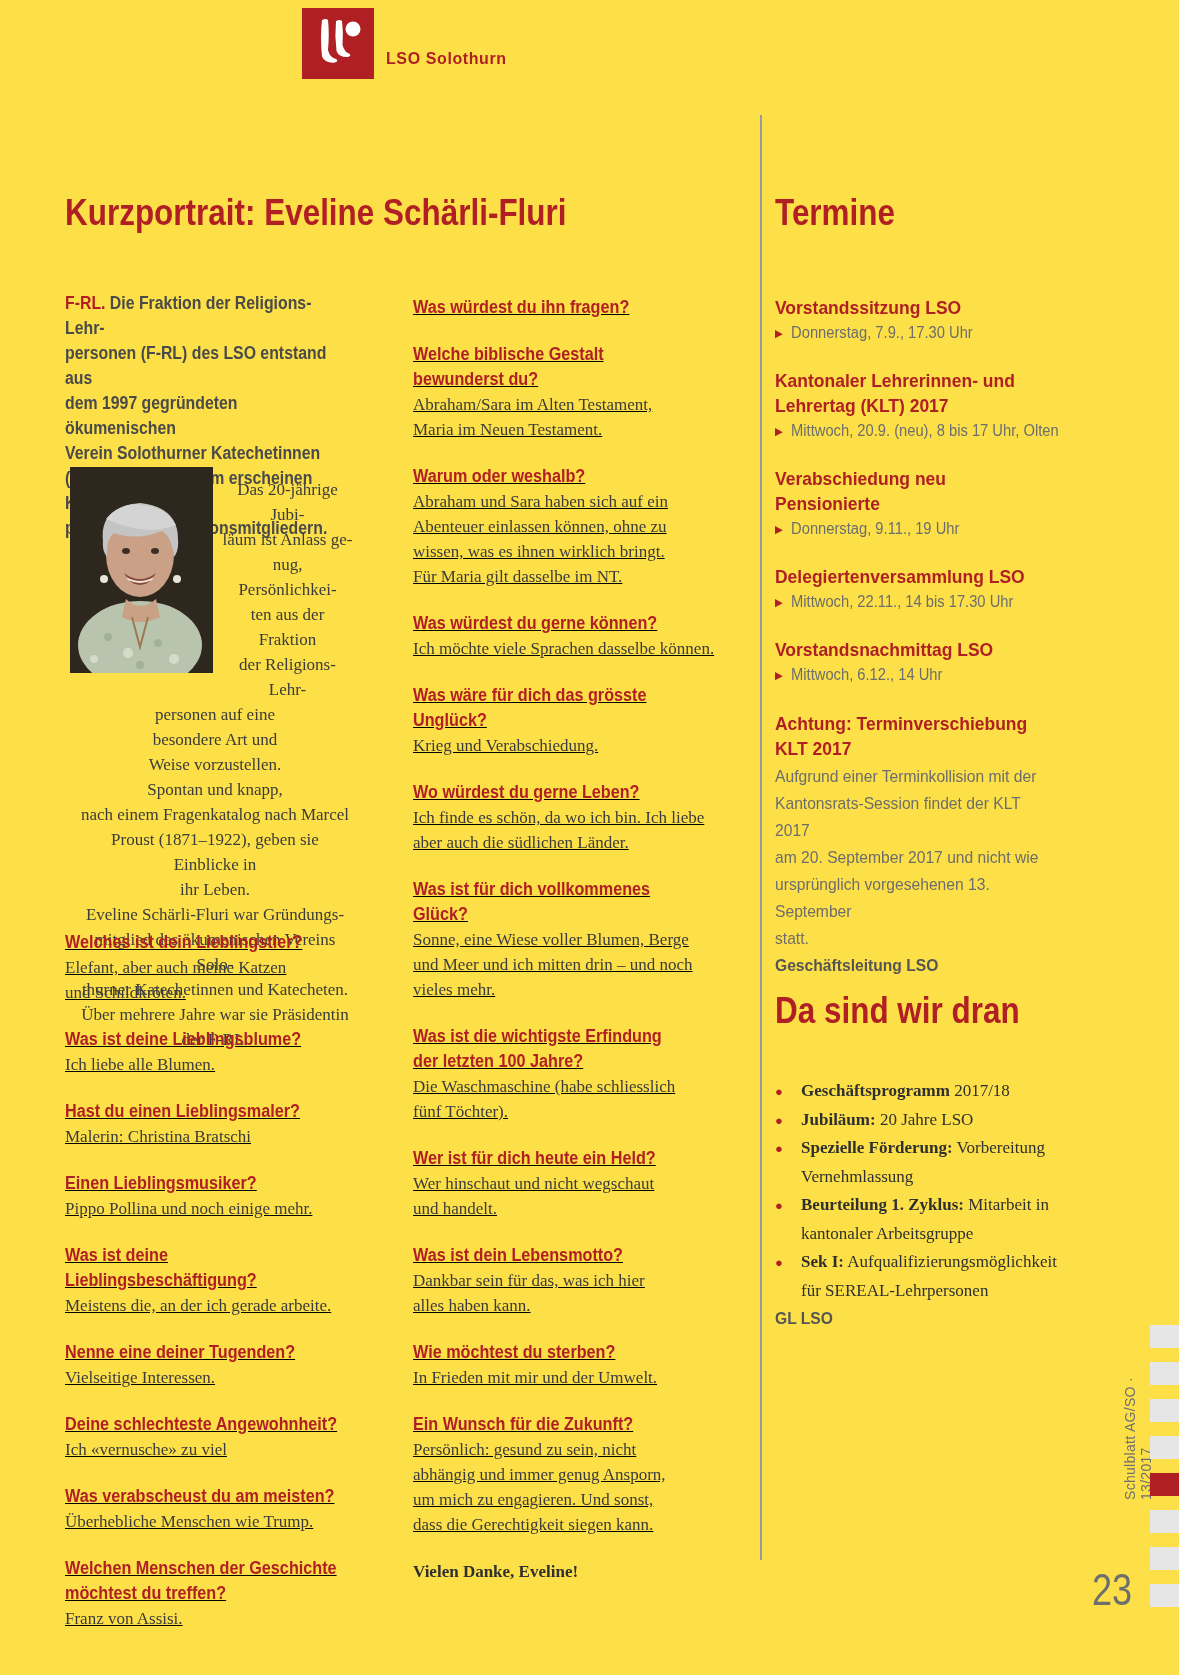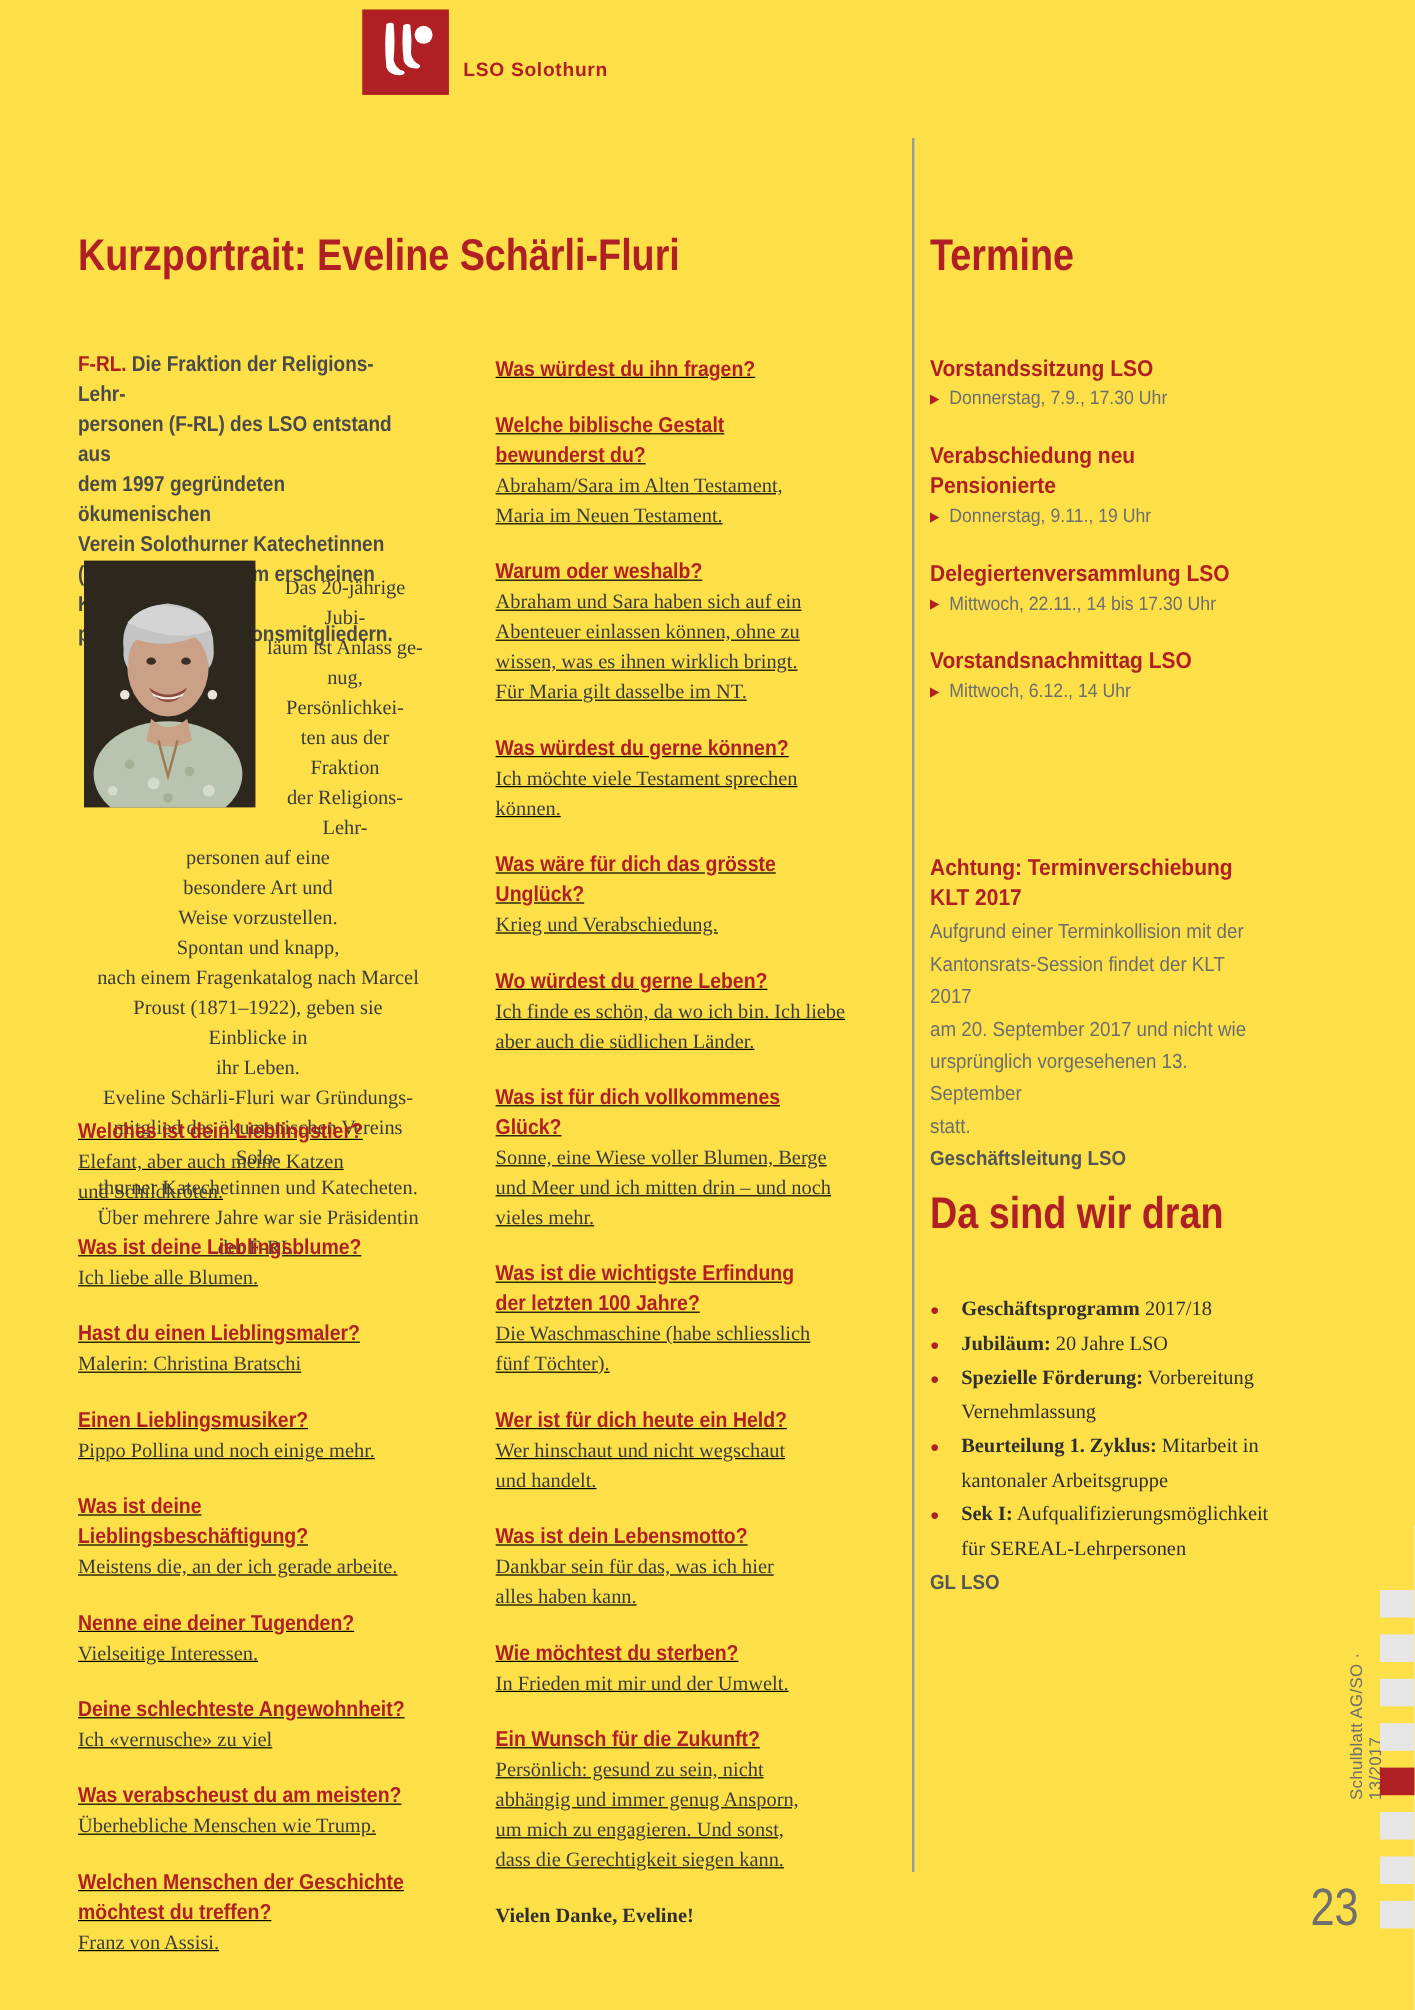--- a/index.html
+++ b/index.html
@@ -213,21 +213,21 @@
   <div class="qa-item">
     <div class="q">Warum oder weshalb?</div>
     <div class="a">Abraham und Sara haben sich auf ein
 Abenteuer einlassen können, ohne zu
 wissen, was es ihnen wirklich bringt.
 Für Maria gilt dasselbe im NT.</div>
   </div>
 
   <div class="qa-item">
     <div class="q">Was würdest du gerne können?</div>
-    <div class="a">Ich möchte viele Testament sprechen können.</div>
+    <div class="a">Ich möchte viele Sprachen dasselbe können.</div>
   </div>
 
   <div class="qa-item">
     <div class="q">Was wäre für dich das grösste Unglück?</div>
     <div class="a">Krieg und Verabschiedung.</div>
   </div>
 
   <div class="qa-item">
     <div class="q">Wo würdest du gerne Leben?</div>
     <div class="a">Ich finde es schön, da wo ich bin. Ich liebe
@@ -275,20 +275,25 @@
 </div>
     <p class="closing">Vielen Danke, Eveline!</p>
   </div>
 
   <div class="termine-list">
   <div class="event">
     <div class="ev-name">Vorstandssitzung LSO</div>
     <div class="ev-line"><span class="arrow">▶</span><span class="ev-detail">Donnerstag, 7.9., 17.30 Uhr</span></div>
   </div>
 
+  <div class="event">
+    <div class="ev-name">Kantonaler Lehrerinnen- und
+Lehrertag (KLT) 2017</div>
+    <div class="ev-line"><span class="arrow">▶</span><span class="ev-detail">Mittwoch, 20.9. (neu), 8 bis 17 Uhr, Olten</span></div>
+  </div>
 
   <div class="event">
     <div class="ev-name">Verabschiedung neu Pensionierte</div>
     <div class="ev-line"><span class="arrow">▶</span><span class="ev-detail">Donnerstag, 9.11., 19 Uhr</span></div>
   </div>
 
   <div class="event">
     <div class="ev-name">Delegiertenversammlung LSO</div>
     <div class="ev-line"><span class="arrow">▶</span><span class="ev-detail">Mittwoch, 22.11., 14 bis 17.30 Uhr</span></div>
   </div>

